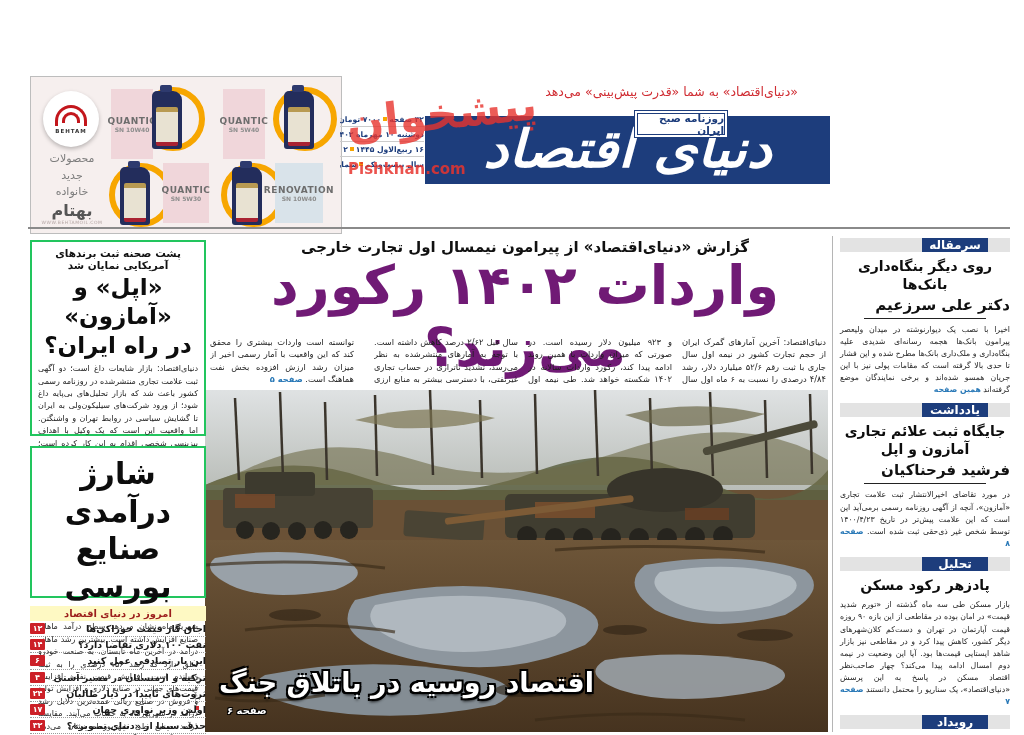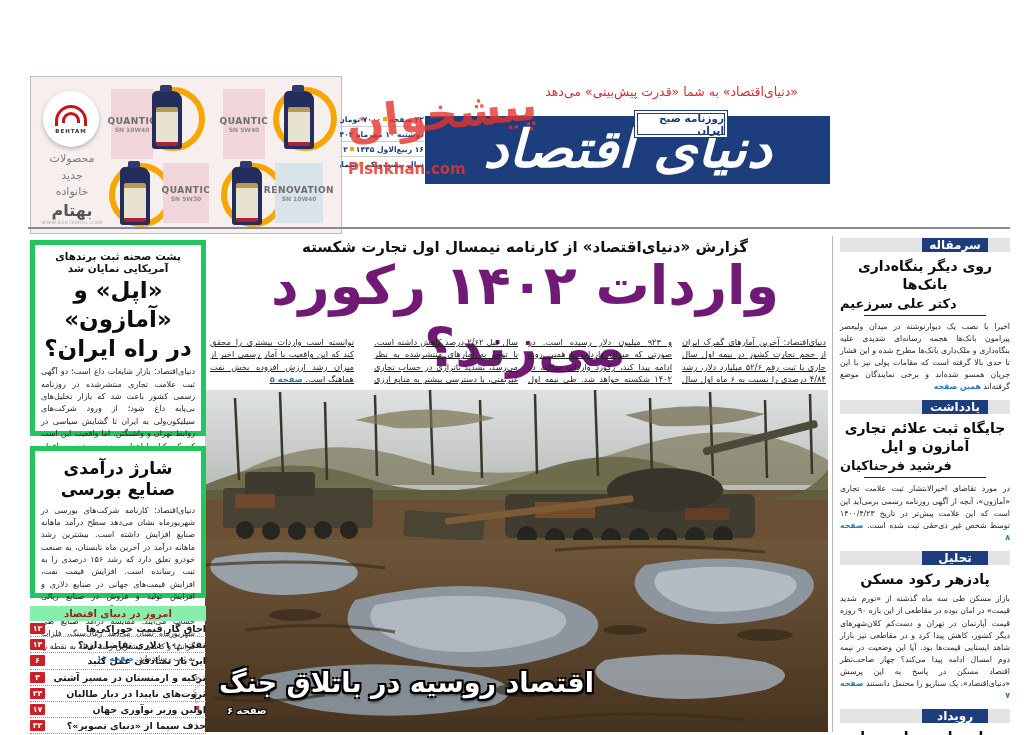--- a/index.html
+++ b/index.html
@@ -50,59 +50,59 @@
   .bottle{position:absolute;width:30px;height:58px;background:#232d5c;border-radius:5px 9px 3px 3px;}
   .bottle::before{content:"";position:absolute;left:8px;top:-6px;width:12px;height:7px;background:#2e3a6e;border-radius:2px;}
   .bottle::after{content:"";position:absolute;left:4px;top:16px;width:22px;height:30px;background:#e8e2d2;
        border-top:5px solid #b89a52;border-bottom:4px solid #a92332;border-radius:2px;}
 
   
   .kicker{left:222px;top:238px;width:606px;text-align:center;font-size:15px;font-weight:900;color:#111;}
   .headline{left:222px;top:255px;width:606px;text-align:center;font-size:54px;font-weight:900;color:#701a75;
        line-height:1.15;letter-spacing:-1px;}
   .bodycol{top:336px;width:144px;height:52px;overflow:hidden;font-size:8.3px;line-height:1.5;
-       text-align:justify;color:#1c1c1c;text-decoration:underline;}
+       text-align:justify;color:#1c1c1c;}
   .c1{left:682px;} .c2{left:528px;} .c3{left:374px;} .c4{left:210px;}
   .plink{color:#2878b7;font-weight:bold;}
 
   
   .photo{left:205px;top:390px;width:623px;height:342px;overflow:hidden;background:#6a5136;}
   .caption{position:absolute;right:auto;left:14px;bottom:34px;font-size:27px;font-weight:900;color:#fff;
        text-shadow:-2px -2px 0 #000,2px -2px 0 #000,-2px 2px 0 #000,2px 2px 0 #000,0 3px 3px rgba(0,0,0,.8);}
   .cap-page{position:absolute;left:22px;bottom:16px;font-size:10px;font-weight:bold;color:#fff;
        text-shadow:-1px -1px 0 #000,1px -1px 0 #000,-1px 1px 0 #000,1px 1px 0 #000;}
   .credit{left:193px;top:676px;writing-mode:vertical-rl;font-size:6.5px;color:#777;}
   .credit .dot{display:inline-block;width:4px;height:4px;background:#d02d33;}
 
   
-  .lbox{left:30px;width:176px;border:5px solid #22c55e;background:#fff;box-sizing:border-box;padding:5px 6px;}
+  .lbox{left:30px;width:176px;border:2px solid #22c55e;background:#fff;box-sizing:border-box;padding:5px 6px;}
   .box1{top:240px;height:196px;}
   .box2{top:446px;height:152px;}
   .lbox .bk{font-size:10.5px;font-weight:900;text-align:center;color:#111;}
   .lbox .bh{font-size:23px;font-weight:900;text-align:center;color:#0d0d0d;line-height:1.25;margin:2px 0 4px;}
-  .box2 .bh{font-size:17px;}
+  .box2 .bh{font-size:30px;}
   .lbox .bb{font-size:8px;line-height:1.55;text-align:justify;color:#222;}
   .todaybox{left:30px;top:606px;width:176px;}
-  .todayhdr{background:#86efac;color:#9c1f1d;font-size:10px;font-weight:900;text-align:center;
+  .todayhdr{background:#fef9c3;color:#9c1f1d;font-size:10px;font-weight:900;text-align:center;
        height:15px;line-height:15px;}
   .titem{display:flex;align-items:center;justify-content:space-between;height:15.2px;
        border-bottom:1px dotted #9a9a9a;}
   .titem .tt{font-size:9.5px;font-weight:bold;color:#1a1a1a;white-space:nowrap;overflow:hidden;}
   .titem .pg{flex:none;width:15px;height:11px;background:#cc2028;color:#fff;font-size:8px;font-weight:bold;
        display:flex;align-items:center;justify-content:center;border-radius:1px;}
 
   
   .vdiv{left:832px;top:236px;width:1px;height:496px;background:#b5b5b5;}
   .sidebar{left:840px;top:238px;width:170px;}
   .sect{margin-bottom:7px;}
   .tabbar{position:relative;height:14px;background:#e3e3e3;}
   .tab{position:absolute;left:82px;top:0;width:66px;height:14px;background:#1d3d7c;color:#fff;
        font-size:12px;font-weight:bold;display:flex;align-items:center;justify-content:center;}
   .stitle{font-size:14px;font-weight:900;text-align:center;color:#0d0d0d;margin-top:6px;line-height:1.25;}
-  .sauthor{font-size:13px;font-weight:900;text-align:left;color:#111;margin-top:3px;padding-bottom:4px;}
+  .sauthor{font-size:15px;font-weight:900;text-align:right;color:#111;margin-top:3px;padding-bottom:4px;}
   .arule{width:72%;margin:0 auto;border-bottom:1.5px solid #222;}
   .sbody{font-size:7.8px;line-height:1.55;text-align:justify;color:#262626;margin-top:5px;}
 </style>
 </head>
 <body>
 
 <div class="page">
 
   <div class="abs adbox">
     <div class="ad-logo">
@@ -168,21 +168,21 @@
       <span class="sq"></span>
       <span>شماره ۵۸۳۷</span>
     </div>
   </div>
 
   <div class="abs wm-fa">پیشخوان</div>
   <div class="abs wm-en">Pishkhan.com</div>
 
   <div class="abs hrule"></div>
 
-  <div class="abs kicker">گزارش «دنیای‌اقتصاد» از کارنامه نیمسال اول تجارت شکسته</div>
+  <div class="abs kicker">گزارش «دنیای‌اقتصاد» از پیرامون نیمسال اول تجارت خارجی</div>
   <div class="abs headline">واردات ۱۴۰۲ رکورد می‌زند؟</div>
   <div class="abs bodycol c1"><span>دنیای‌اقتصاد: آخرین آمارهای گمرک ایران از حجم تجارت کشور در نیمه اول سال جاری با ثبت رقم ۵۲/۶ میلیارد دلار، رشد ۴/۸۴ درصدی را نسبت به ۶ ماه اول سال ۱۴۰۱ نشان می‌دهد. داده‌های تفکیکی بیانگر آن است که میزان واردات کالا به کشور با رشد ۱۱/۶۲ درصدی نسبت به مدت مشابه سال گذشته به رقم ۳۰ میلیارد</span></div>
   <div class="abs bodycol c2"><span>و ۹۲۳ میلیون دلار رسیده است. در صورتی که میزان واردات با همین روند ادامه پیدا کند، رکورد واردات سالانه در ۱۴۰۲ شکسته خواهد شد. طی نیمه اول امسال ۲۴ میلیارد و ۱۴۴ میلیون دلار کالا از کشور صادر شده که در مقایسه با مدت مشابه</span></div>
   <div class="abs bodycol c3"><span>سال قبل ۲/۶۲ درصد کاهش داشته است. با توجه به آمارهای منتشرشده به نظر می‌رسد، تشدید ناترازی در حساب تجاری غیرنفتی، با دسترسی بیشتر به منابع ارزی تامین مالی شده است. در واقع با فروش نفت خام بیشتر در اقتصاد ایران، کشور</span></div>
   <div class="abs bodycol c4">
     <span>توانسته است واردات بیشتری را محقق کند که این واقعیت با آمار رسمی اخیر از میزان رشد ارزش افزوده بخش نفت هماهنگ است. </span>
     <span class="plink">صفحه ۵</span>
   </div>
 
   <div class="abs photo">

